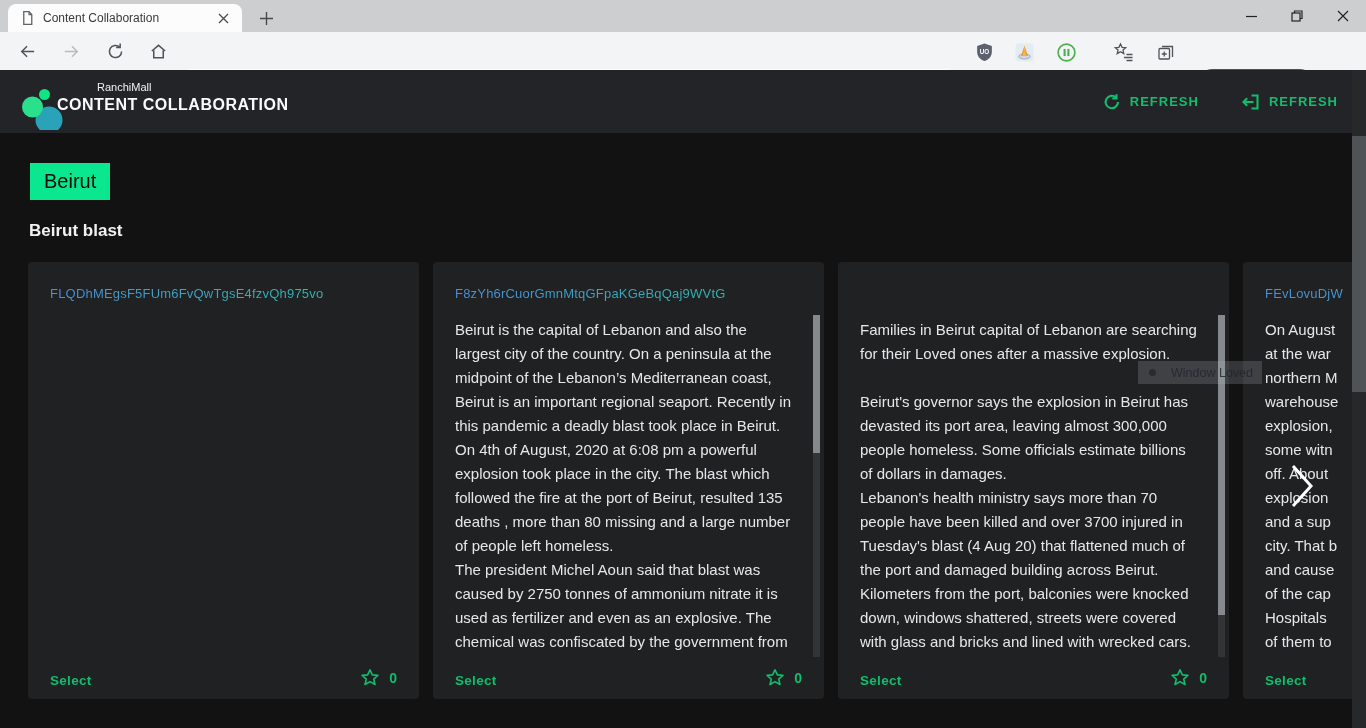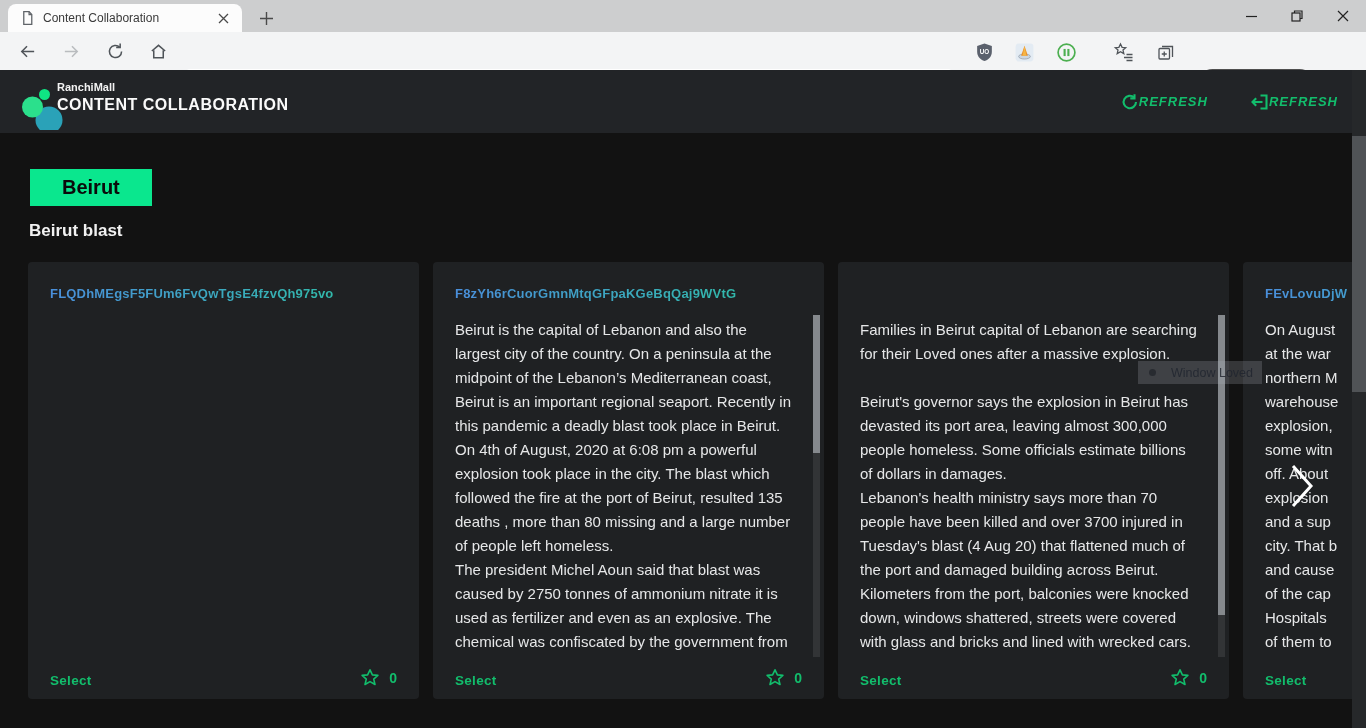--- a/index.html
+++ b/index.html
@@ -47,35 +47,35 @@
               radial-gradient(circle at 65% 40%, #26180f 2px, rgba(0,0,0,0) 2.6px),
               radial-gradient(circle at 50% 68%, #caa086 5.5px, rgba(0,0,0,0) 6px),
               #7c5b46;
             border:1px solid #3c2f26; }
   .more-btn { position:absolute; left:1324px; top:40px; width:30px; height:22px; display:flex; align-items:center; justify-content:center;
               color:#4e5256; font-size:17px; font-weight:700; letter-spacing:1px; }
 
   
   .appheader { position:absolute; top:70px; left:0; width:1366px; height:63px; background:#222427; }
   .brand { position:absolute; left:57px; top:11px; }
-  .brand-name { font-size:11px; font-weight:700; color:#f2f2f2; }
+  .brand-name { font-size:11px; font-weight:400; color:#f2f2f2;margin-left:40px; }
   .app-title { font-size:16px; font-weight:700; color:#fafafa; letter-spacing:.5px; margin-top:3px; }
   .logo { position:absolute; left:20px; top:8px; }
   .header-actions { position:absolute; right:28px; top:0; height:63px; display:flex; align-items:center; gap:42px; }
-  .hdr-btn { display:flex; align-items:center; color:var(--accent); font-size:13px; font-weight:700; letter-spacing:1px;font-style:italic; }
+  .hdr-btn { display:flex; align-items:center; gap:9px; color:var(--accent); font-size:13px; font-weight:700; letter-spacing:1px; }
 
   
   .page { position:absolute; top:133px; left:0; width:1366px; bottom:0; background:#121212; }
   .topic-badge { position:absolute; left:30px; top:30px; background:var(--badge); color:#0b0b0b;
-                 font-size:20px; font-weight:700; padding:7px 32px;margin-top:6px; }
+                 font-size:20px; font-weight:400; padding:7px 14px; }
   .page-heading { position:absolute; left:29px; top:88px; color:#f1f1f1; font-size:17px; font-weight:700; }
 
   .cards-row { position:absolute; left:28px; top:129px; display:flex; gap:14px; }
   .card { position:relative; width:391px; height:437px; background:#1f2123; border-radius:4px; flex:0 0 391px; }
-  .card-id { position:absolute; left:22px; top:24px; right:24px; font-size:13px; font-weight:700; letter-spacing:.2px;
+  .card-id { position:absolute; left:22px; top:24px; right:24px; font-size:13px; font-weight:400; letter-spacing:.2px;
              white-space:nowrap; overflow:hidden; color:#3ab0c0; }
   @supports (-webkit-background-clip: text) {
     .card-id { background:linear-gradient(90deg, var(--idg1), var(--idg2));
                -webkit-background-clip:text; background-clip:text; color:transparent; }
   }
   .card-body { position:absolute; left:22px; top:56px; right:28px; height:338px; overflow:hidden;
                font-size:15px; line-height:24px; color:#e6e7e8; white-space:pre-line; }
   .scroll-track { position:absolute; right:4px; top:53px; width:7px; height:342px; background:#323436; }
   .scroll-thumb { position:absolute; left:0; width:7px; background:#85898d; }
   .card-footer { position:absolute; left:22px; right:22px; top:400px; height:26px;

